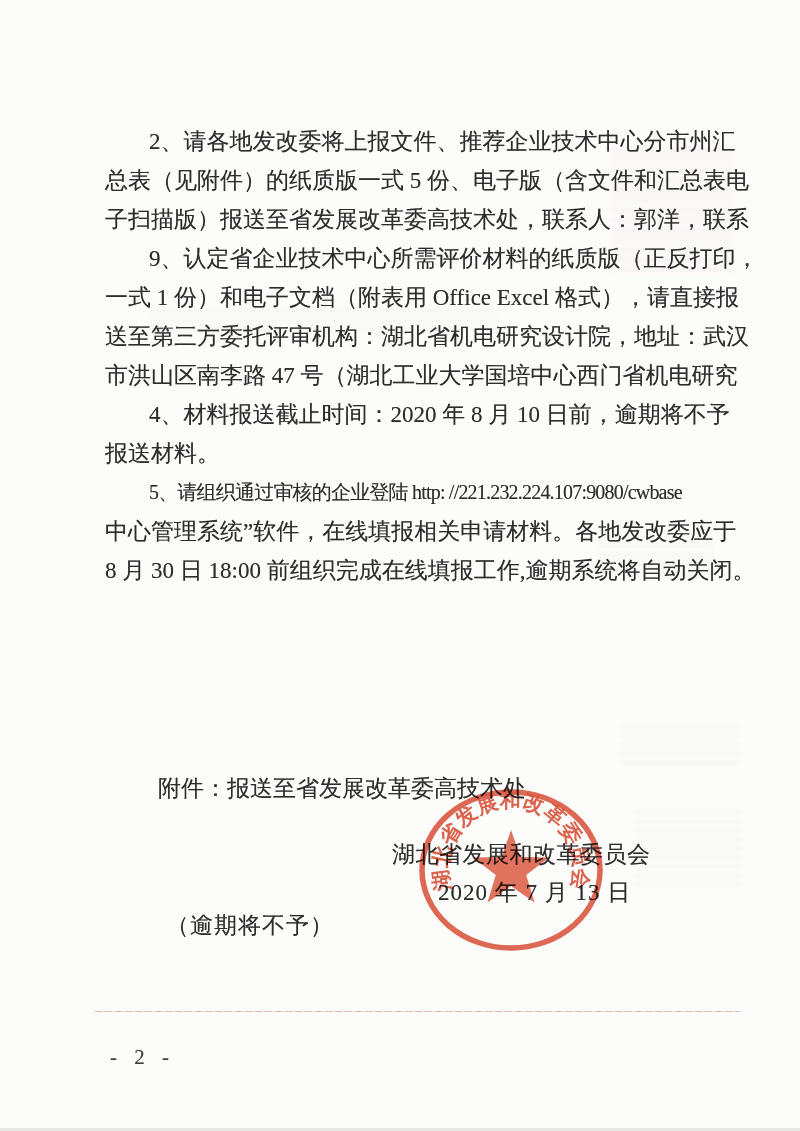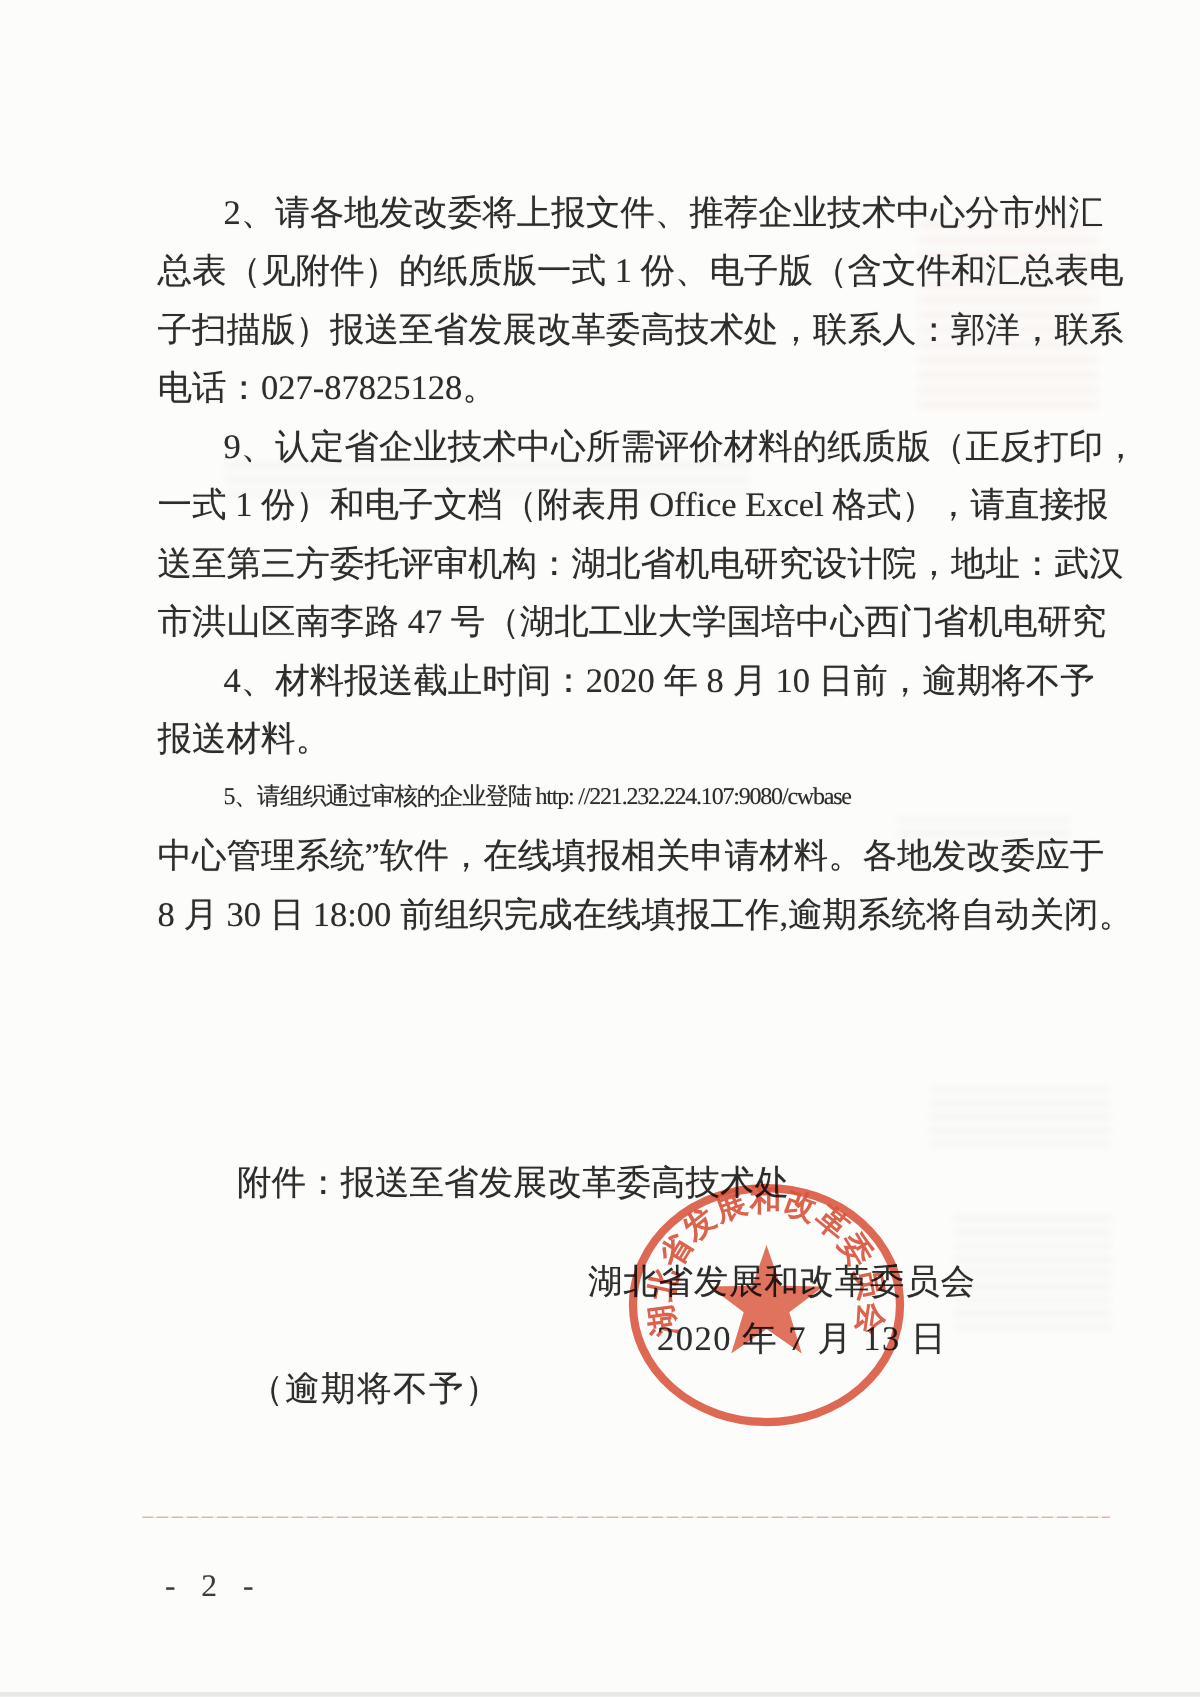--- a/index.html
+++ b/index.html
@@ -20,21 +20,21 @@
   .doc-body{
     position:absolute;left:105px;top:122px;width:616px;
   }
   .doc-line{
     height:39px;line-height:39px;
     font-size:23px;
     white-space:nowrap;
     text-shadow:0 0 .6px rgba(45,45,45,.45);
   }
   .doc-line.indent{ text-indent:44px; }
-  .doc-line.tight{ letter-spacing:-0.8px; font-size:16px; }
+  .doc-line.tight{ letter-spacing:-0.8px; font-size:20px; }
   .floating-text{
     position:absolute;
     font-size:23px;line-height:26px;white-space:nowrap;
     text-shadow:0 0 .6px rgba(45,45,45,.45);
   }
   #attachment-note{ left:158px; top:776px; }
   #issuer-name{ left:392px; top:842px; letter-spacing:0.5px; }
   #issue-date{ left:438px; top:880px; letter-spacing:1px; }
   #publish-note{ left:166px; top:913px; letter-spacing:1px; }
   
@@ -74,23 +74,22 @@
 <div class="paper">
 
   <div class="smudge red" style="left:612px;top:142px;width:120px;height:130px;"></div>
   <div class="smudge" style="left:150px;top:306px;width:350px;height:24px;"></div>
   <div class="smudge" style="left:598px;top:543px;width:115px;height:32px;"></div>
   <div class="smudge" style="left:620px;top:722px;width:120px;height:42px;"></div>
   <div class="smudge" style="left:636px;top:806px;width:105px;height:80px;"></div>
 
   <div class="doc-body">
       <div class="doc-line indent">2、请各地发改委将上报文件、推荐企业技术中心分市州汇</div>
-      <div class="doc-line">总表（见附件）的纸质版一式 1 份、电子版（含文件和汇总表电</div>
+      <div class="doc-line">总表（见附件）的纸质版一式 5 份、电子版（含文件和汇总表电</div>
       <div class="doc-line">子扫描版）报送至省发展改革委高技术处，联系人：郭洋，联系</div>
-      <div class="doc-line">电话：027-87825128。</div>
       <div class="doc-line indent">9、认定省企业技术中心所需评价材料的纸质版（正反打印，</div>
       <div class="doc-line">一式 1 份）和电子文档（附表用 Office Excel 格式），请直接报</div>
       <div class="doc-line">送至第三方委托评审机构：湖北省机电研究设计院，地址：武汉</div>
       <div class="doc-line">市洪山区南李路 47 号（湖北工业大学国培中心西门省机电研究</div>
       <div class="doc-line indent">4、材料报送截止时间：2020 年 8 月 10 日前，逾期将不予</div>
       <div class="doc-line">报送材料。</div>
       <div class="doc-line indent tight">5、请组织通过审核的企业登陆 http: //221.232.224.107:9080/cwbase</div>
       <div class="doc-line">中心管理系统”软件，在线填报相关申请材料。各地发改委应于</div>
       <div class="doc-line">8 月 30 日 18:00 前组织完成在线填报工作,逾期系统将自动关闭。</div>
     </div>

